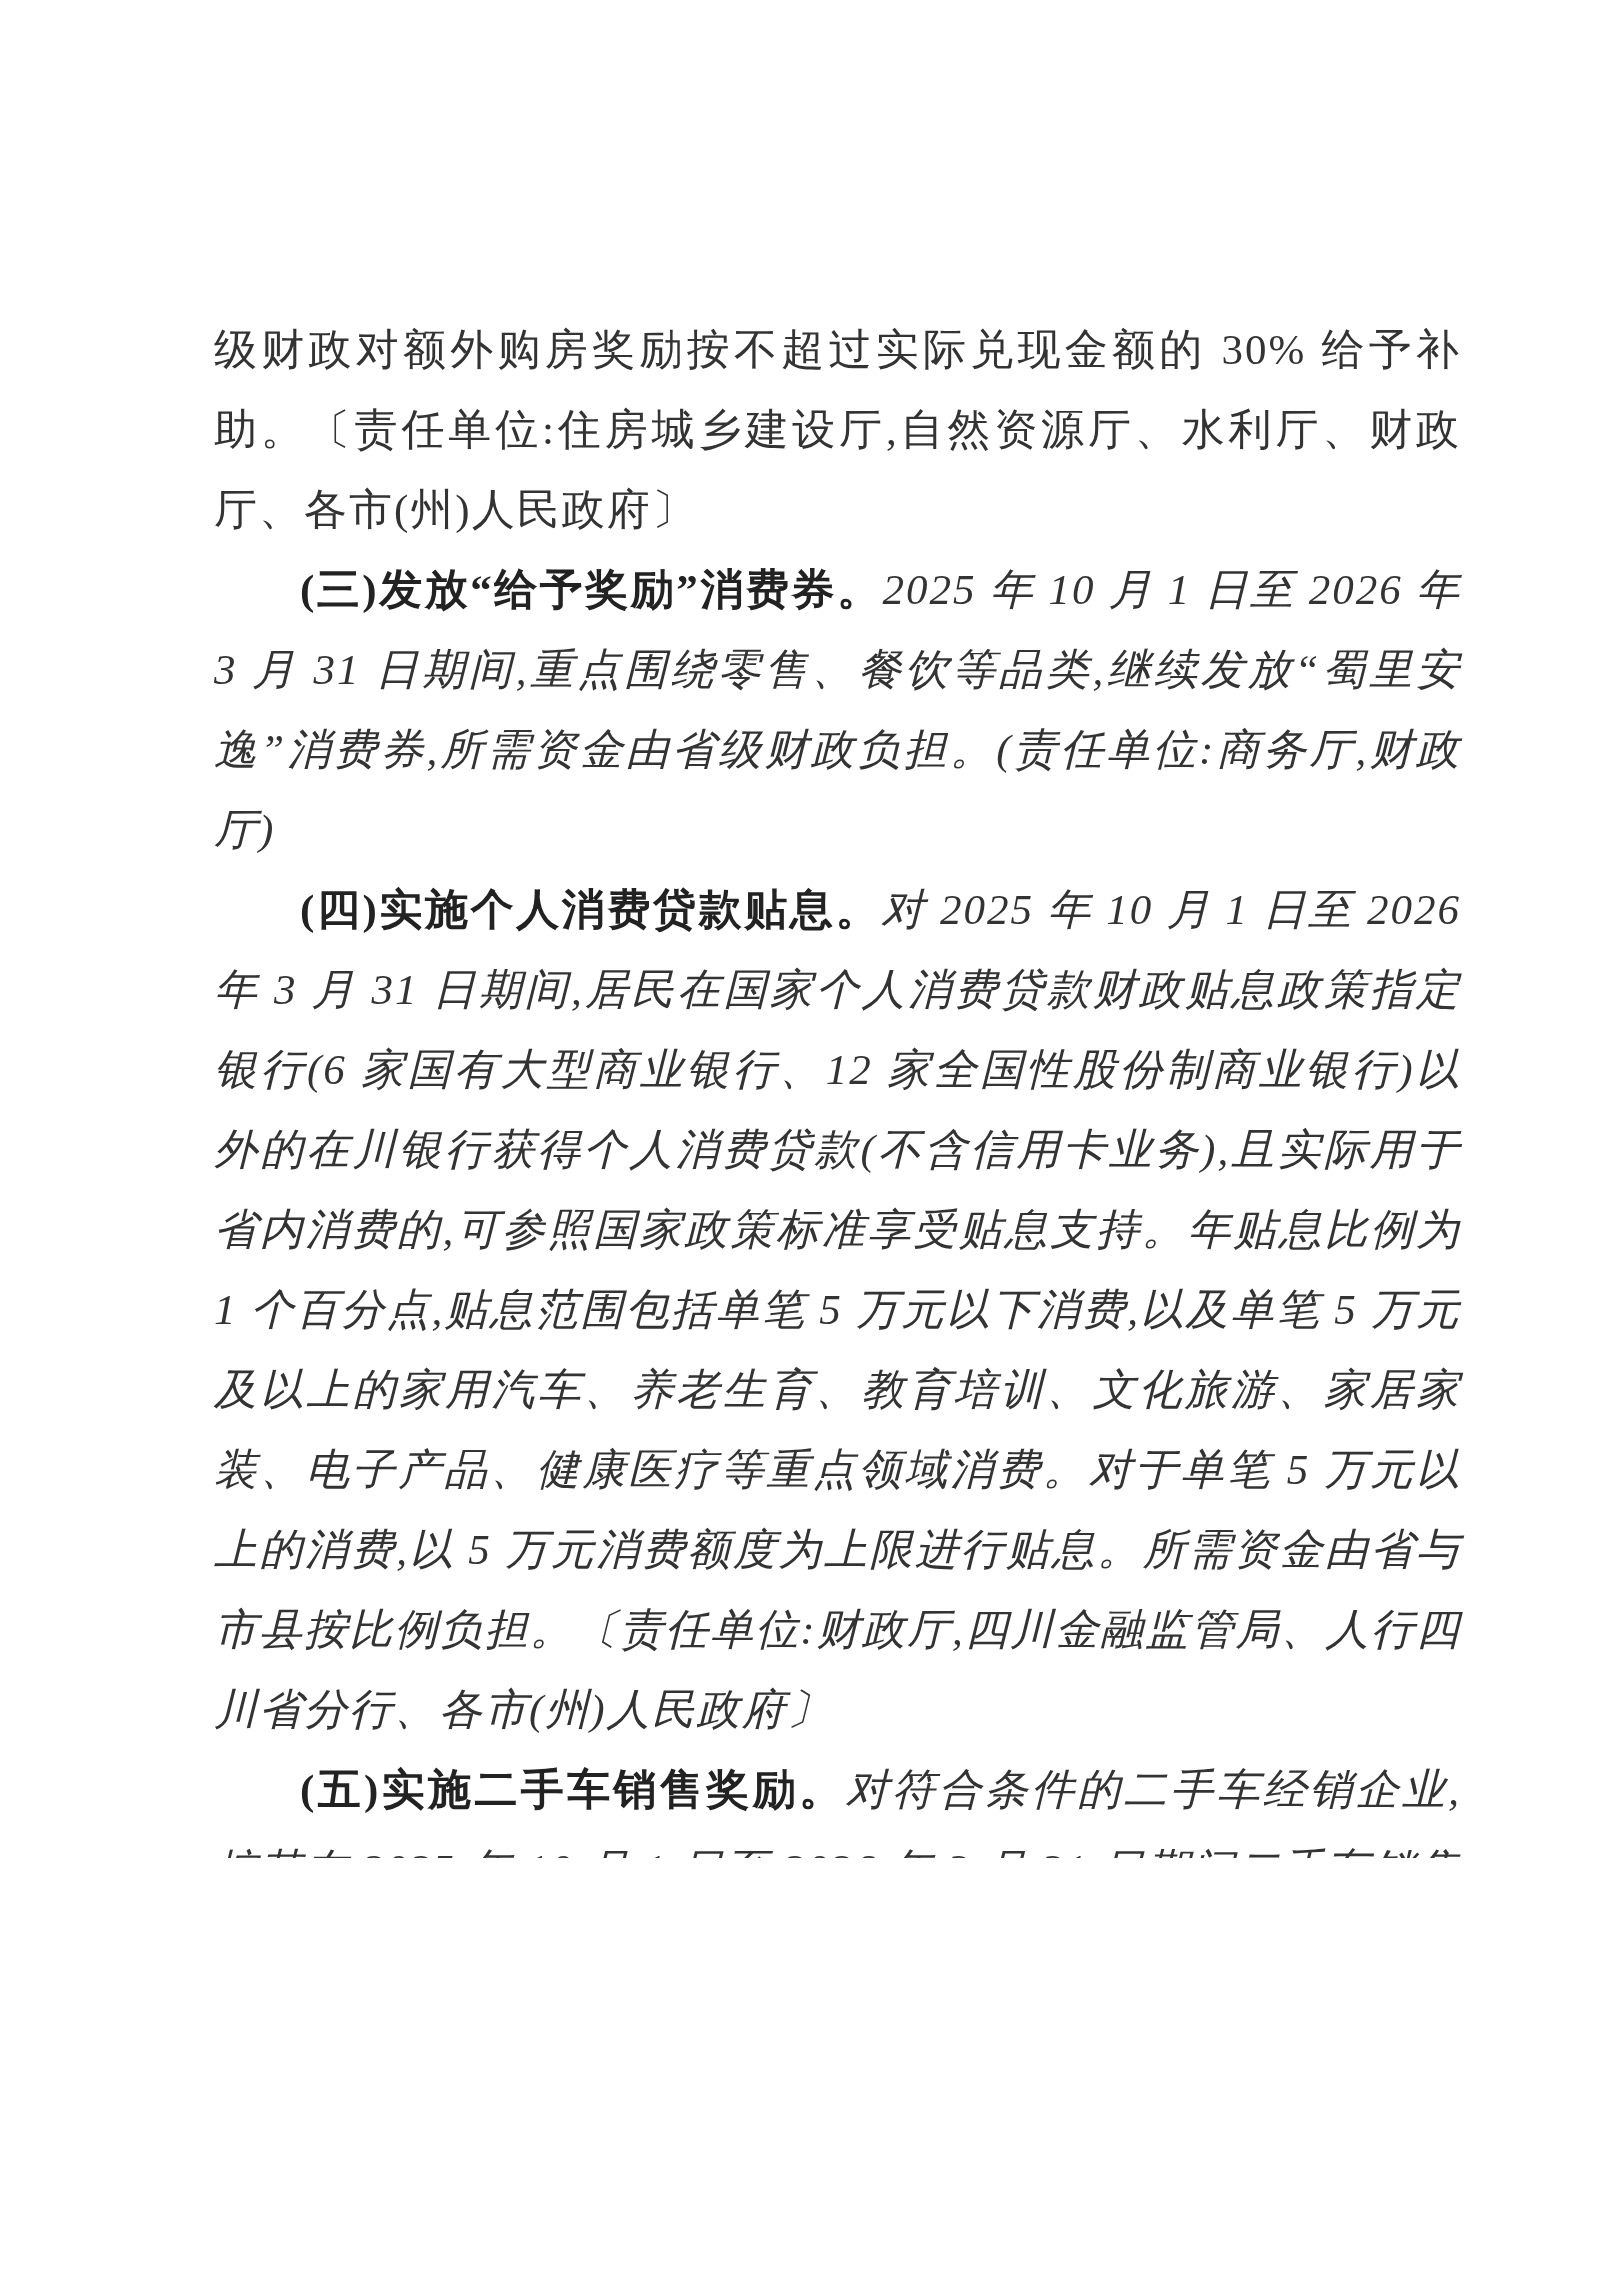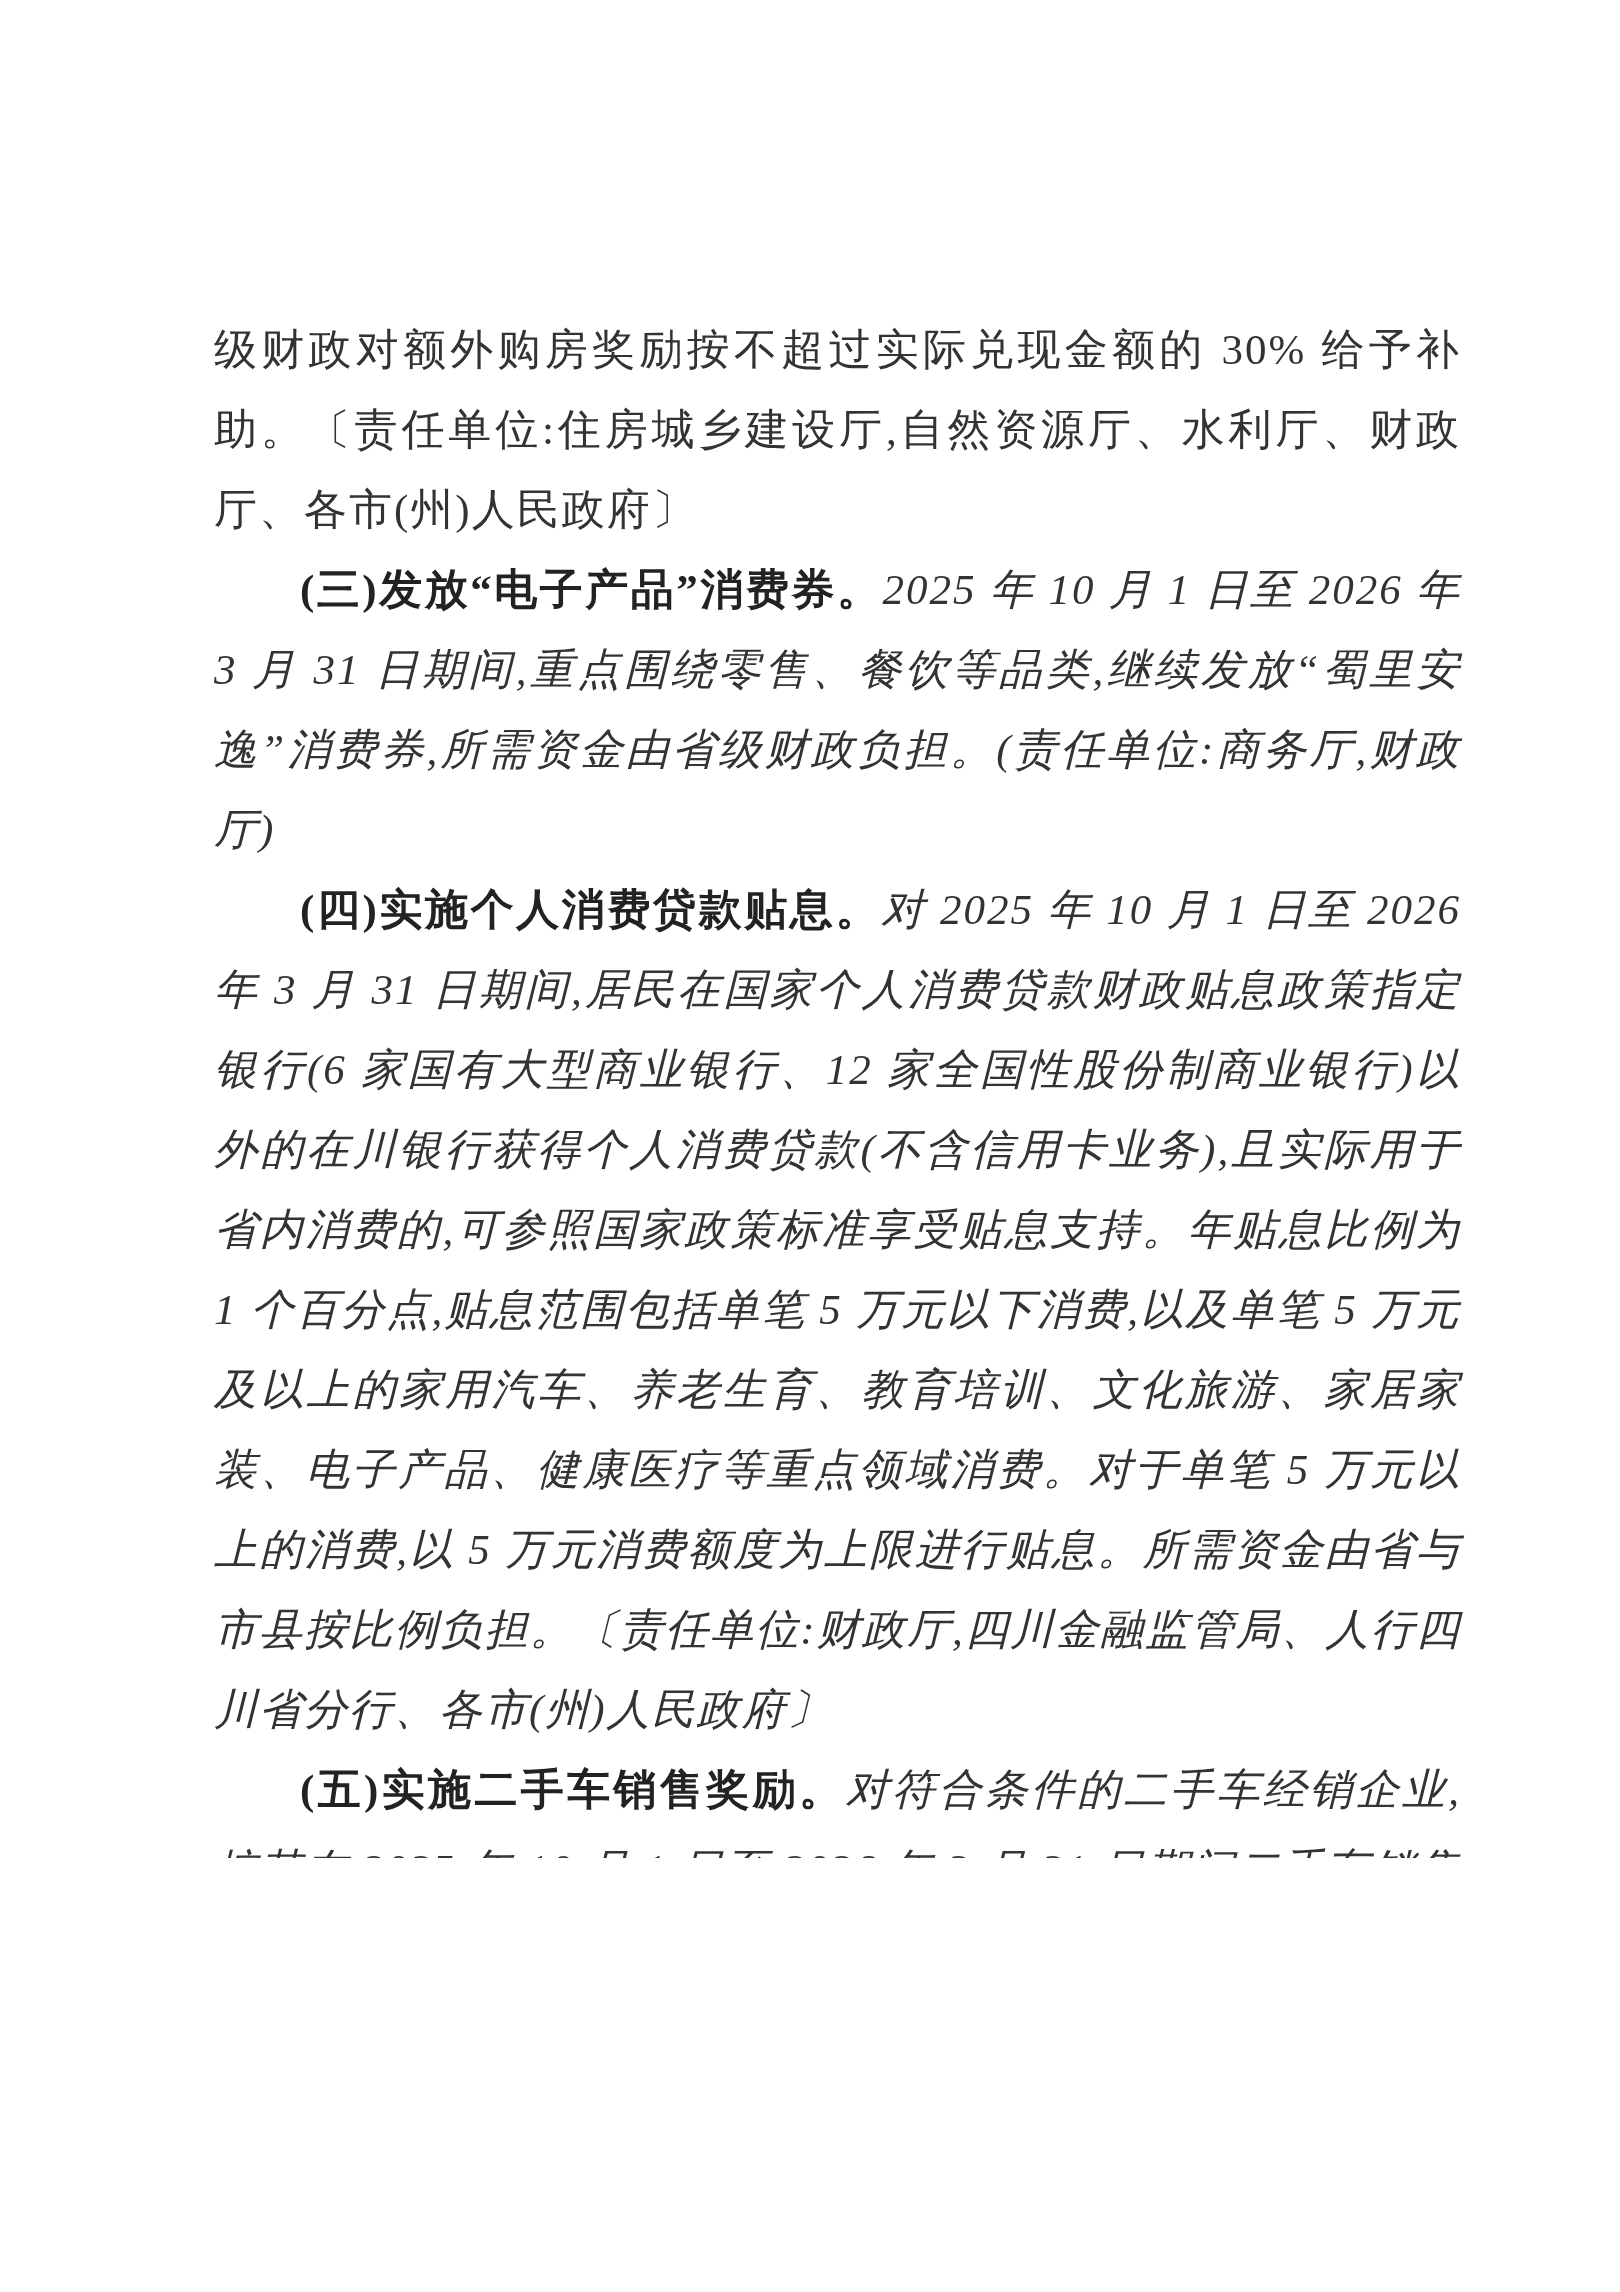--- a/index.html
+++ b/index.html
@@ -62,21 +62,21 @@
 </style>
 </head>
 <body>
 
 <div class="page">
 
   <main class="text-block">
 
     <p class="para no-indent">级财政对额外购房奖励按不超过实际兑现金额的 30% 给予补助。〔责任单位:住房城乡建设厅,自然资源厅、水利厅、财政厅、各市(州)人民政府〕</p>
 
-    <p class="para"><strong class="para-heading">(三)发放“电子产品”消费券。</strong><span class="para-body">2025 年 10 月 1 日至 2026 年 3 月 31 日期间,重点围绕零售、餐饮等品类,继续发放“蜀里安逸”消费券,所需资金由省级财政负担。(责任单位:商务厅,财政厅)</span></p>
+    <p class="para"><strong class="para-heading">(三)发放“给予奖励”消费券。</strong><span class="para-body">2025 年 10 月 1 日至 2026 年 3 月 31 日期间,重点围绕零售、餐饮等品类,继续发放“蜀里安逸”消费券,所需资金由省级财政负担。(责任单位:商务厅,财政厅)</span></p>
 
     <p class="para"><strong class="para-heading">(四)实施个人消费贷款贴息。</strong><span class="para-body">对 2025 年 10 月 1 日至 2026 年 3 月 31 日期间,居民在国家个人消费贷款财政贴息政策指定银行(6 家国有大型商业银行、12 家全国性股份制商业银行)以外的在川银行获得个人消费贷款(不含信用卡业务),且实际用于省内消费的,可参照国家政策标准享受贴息支持。年贴息比例为 1 个百分点,贴息范围包括单笔 5 万元以下消费,以及单笔 5 万元及以上的家用汽车、养老生育、教育培训、文化旅游、家居家装、电子产品、健康医疗等重点领域消费。对于单笔 5 万元以上的消费,以 5 万元消费额度为上限进行贴息。所需资金由省与市县按比例负担。〔责任单位:财政厅,四川金融监管局、人行四川省分行、各市(州)人民政府〕</span></p>
 
     <p class="para"><strong class="para-heading">(五)实施二手车销售奖励。</strong><span class="para-body">对符合条件的二手车经销企业,按其在 2025 年 10 月 1 日至 2026 年 3 月 31 日期间二手车销售额的 0.5% 给予奖励,单户企业最高 500 万元。所需资金由省与市县按 8∶2 比例负担。〔责任单位:商务厅,财政厅、各市(州)人民政府〕</span></p>
 
   </main>
 
   <footer class="page-footer">
     <span class="page-number">— 3 —</span>
   </footer>

